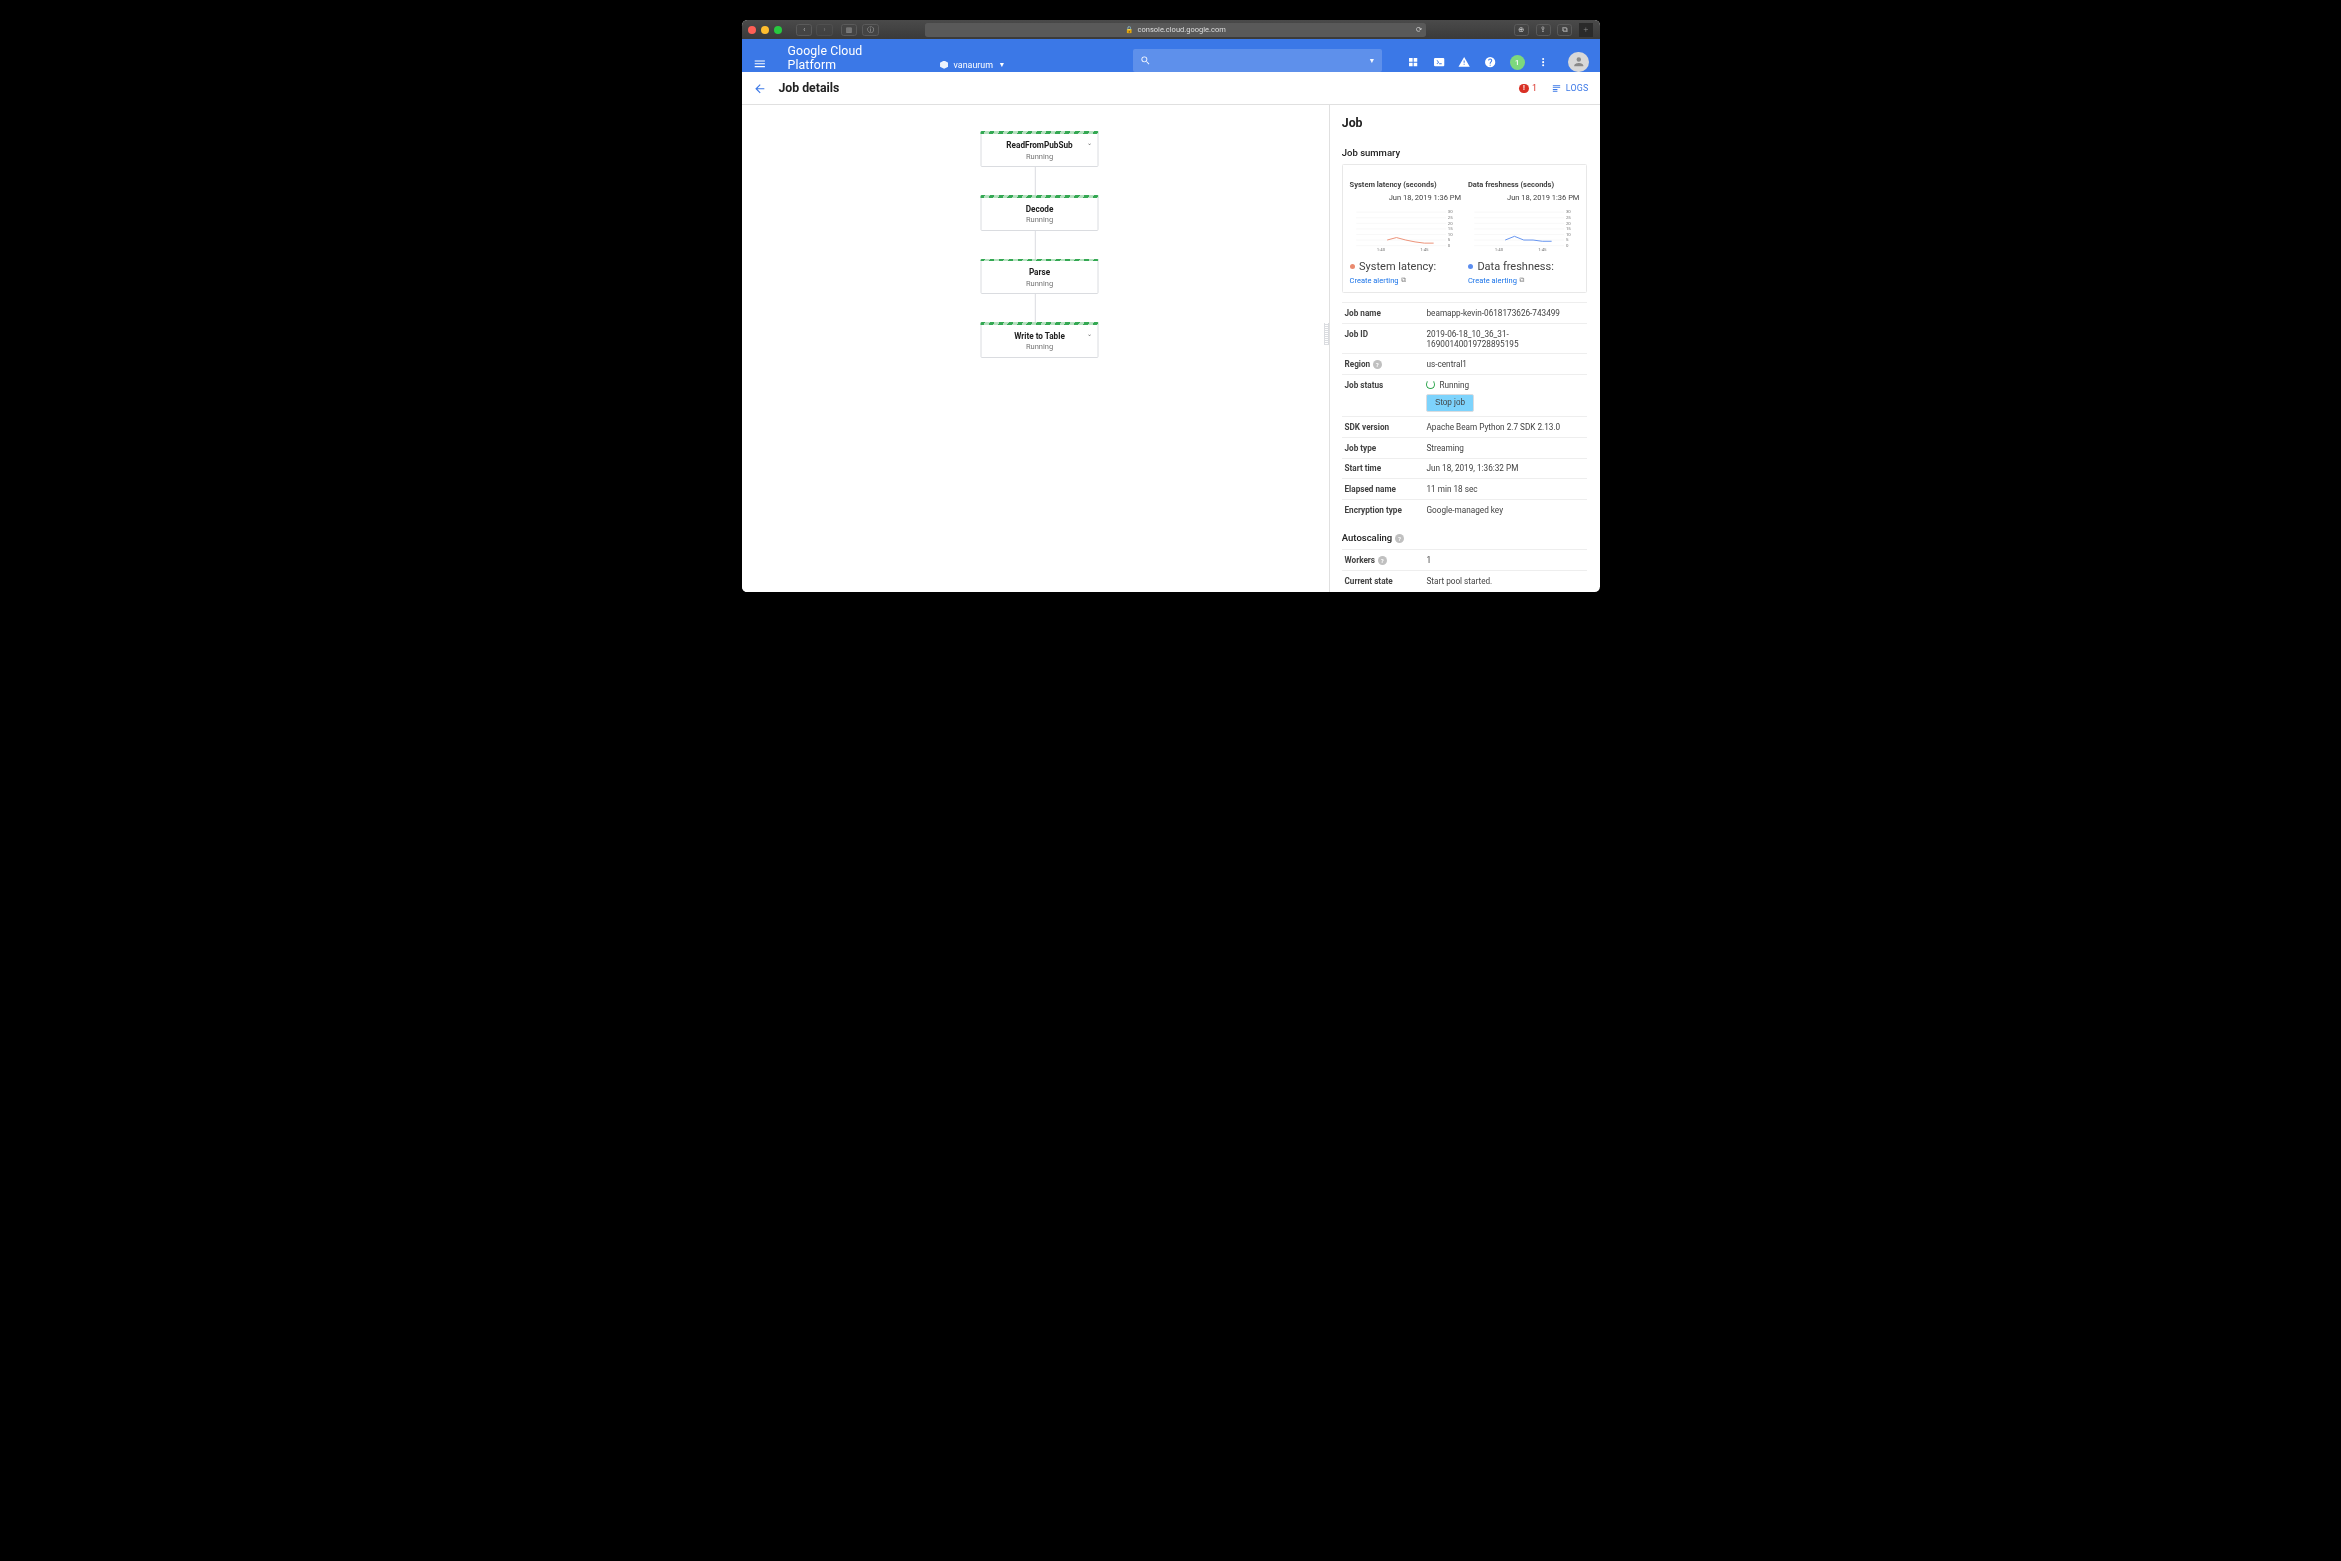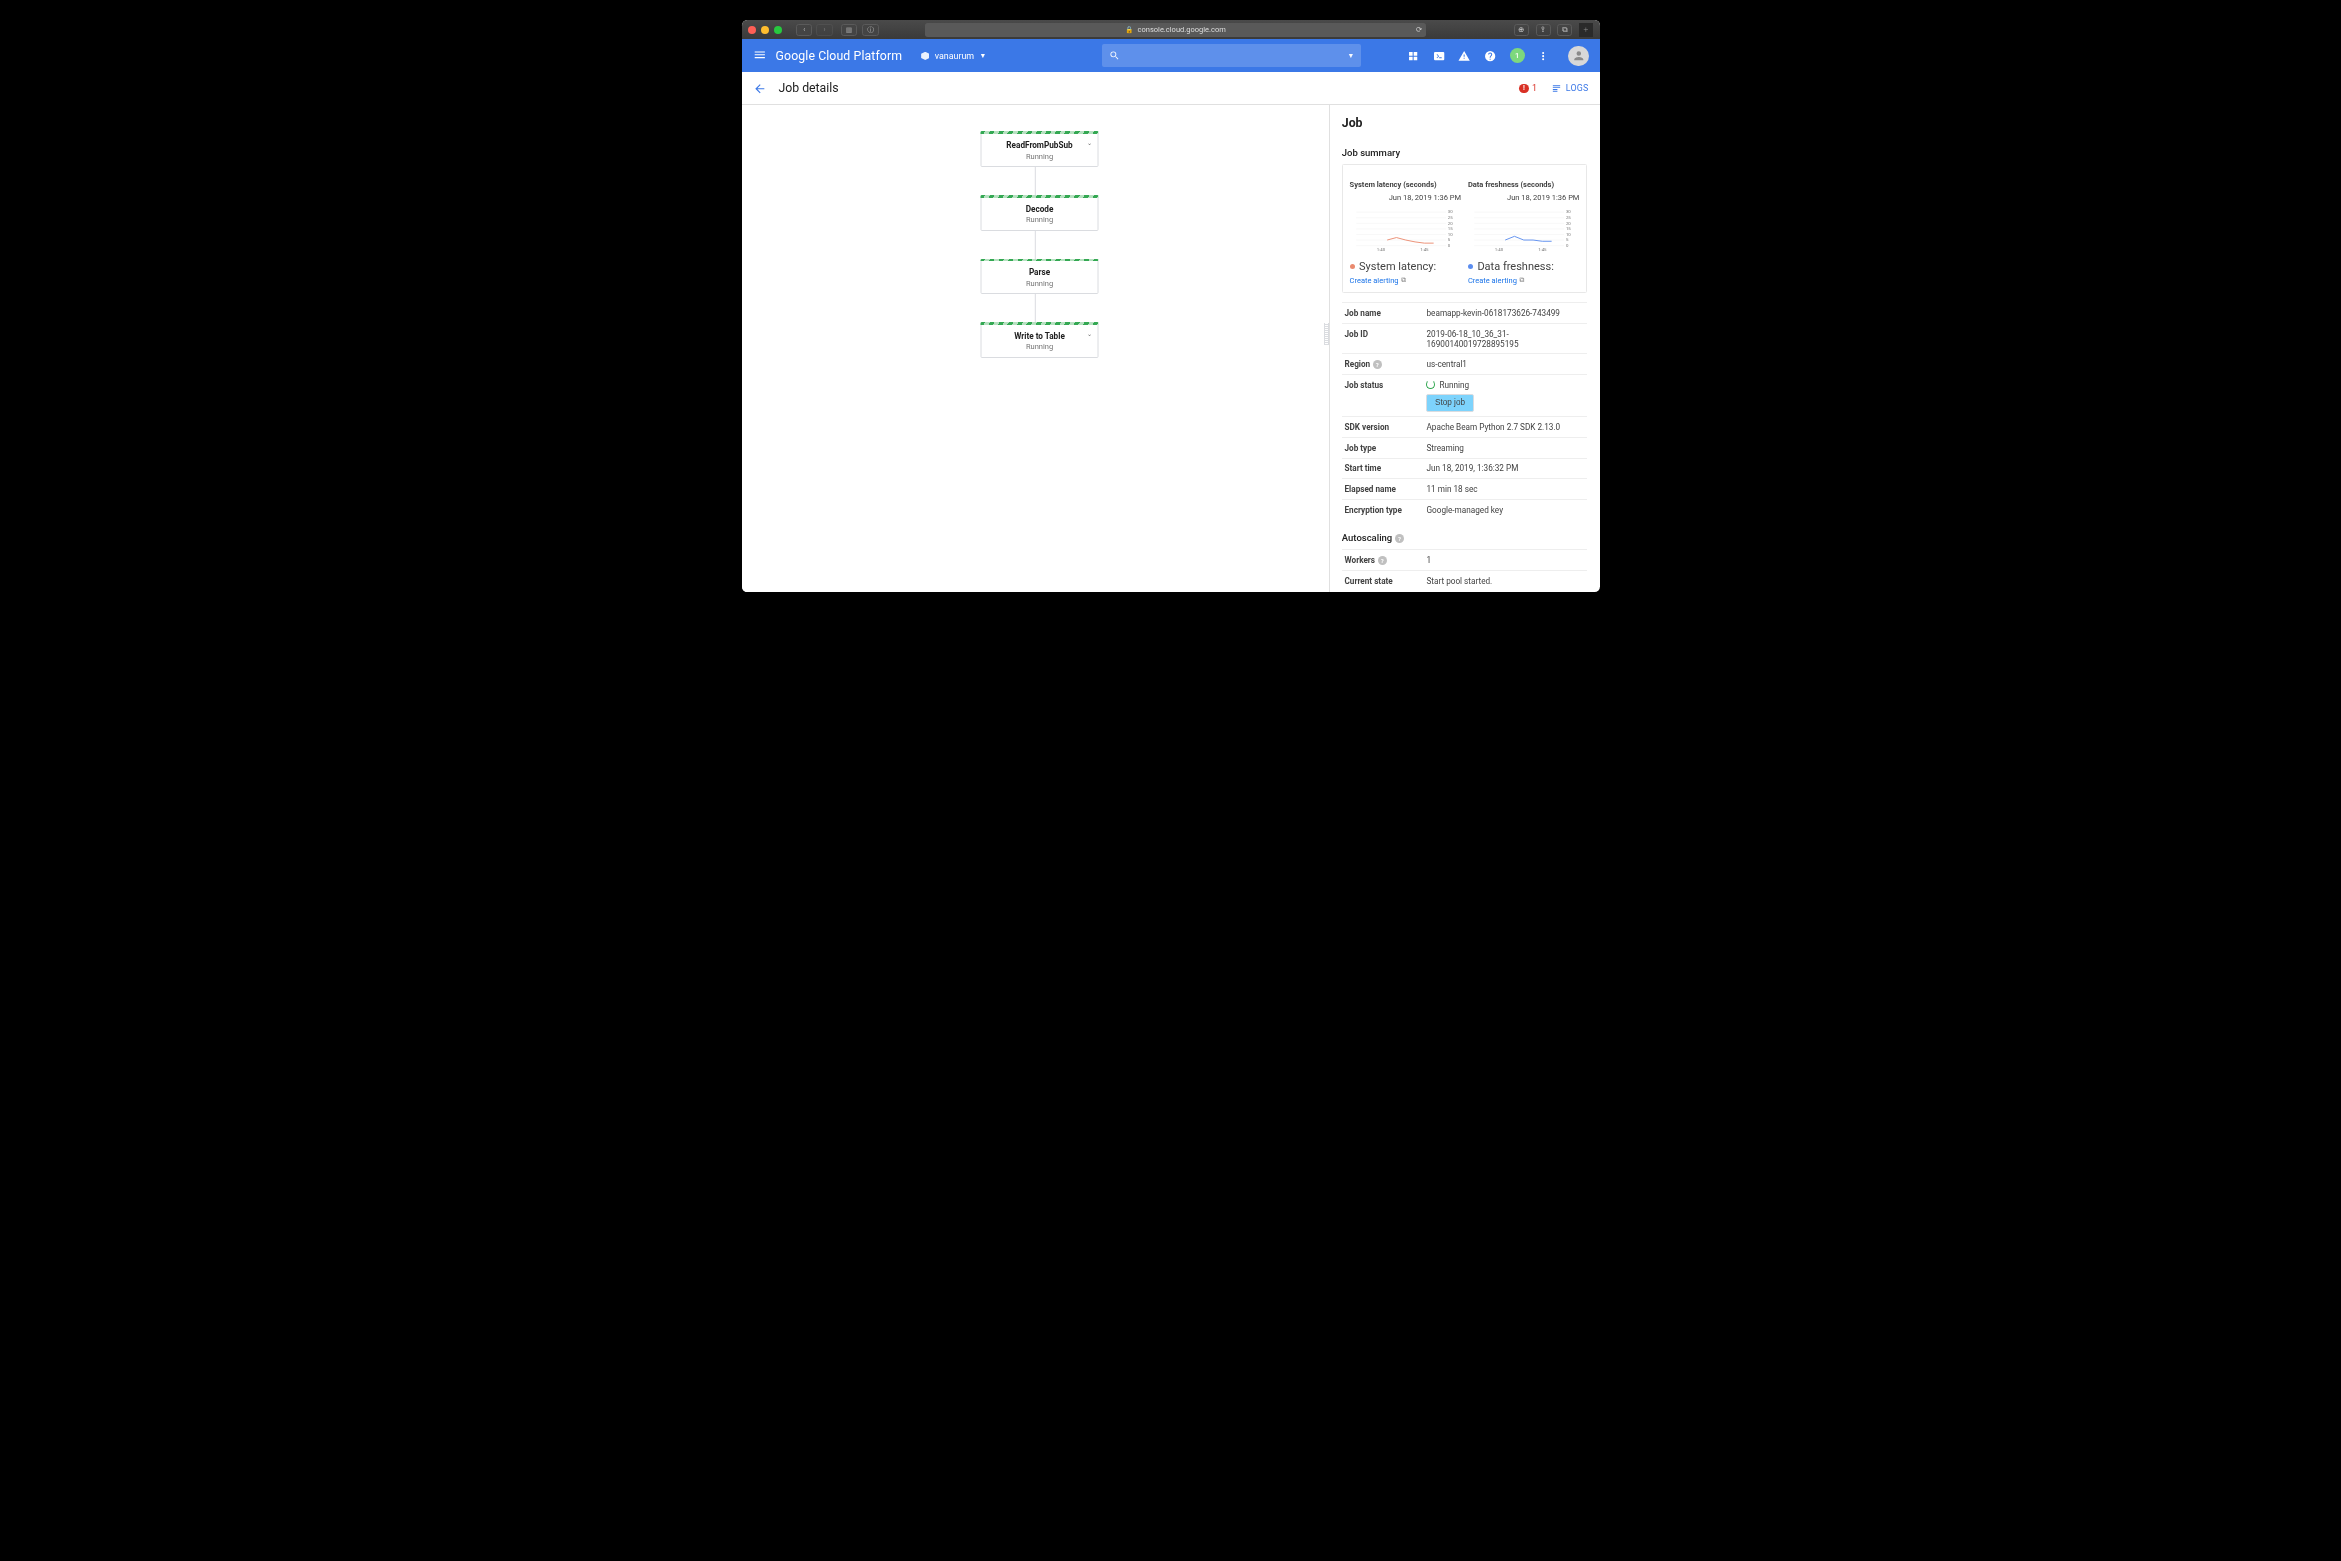--- a/index.html
+++ b/index.html
@@ -36,22 +36,22 @@
 .tb-icon {
   width: 15px; height: 12.3px; border: 0.7px solid #5a5a5a; border-radius: 2.7px;
   color: #ccc; display: flex; align-items: center; justify-content: center; font-size: 7.5px;
 }
 .tb-plus {
   width: 13.6px; height: 13.6px; background: #2a2a2a; color: #888;
   display: flex; align-items: center; justify-content: center; font-size: 8.2px;
 }
 
 .gcp-header {
-  height: 33px; background: #3b78e7; display: flex; align-items: center;
-  padding: 0 11px; color: #fff; flex-shrink: 0;
+  height: 33px; background: #3b78e7; display: flex; align-items: flex-end;
+  padding: 0 11px; color: #fff; flex-shrink: 0; gap: 12px;
 }
 .hamburger svg { fill: #fff; }
 .gcp-title { font-size: 12.3px; font-weight: 400; margin-left: 9.5px; letter-spacing: 0.1px; }
 .project-picker {
   margin-left: 12.3px; display: flex; align-items: center; gap: 5.4px;
   padding: 2.7px 6.8px; border-radius: 2px; cursor: pointer; font-size: 8.9px;
 }
 .hexagon {
   width: 8.2px; height: 8.2px; background: #fff; clip-path: polygon(50% 0,100% 25%,100% 75%,50% 100%,0 75%,0 25%);
   opacity: 0.9;
@@ -77,21 +77,21 @@
   display: flex; align-items: center; justify-content: center; margin-left: 5.4px;
 }
 .avatar-circle svg { fill: #8a8a8a; }
 
 .subheader {
   height: 33px; border-bottom: 0.7px solid #e0e0e0; display: flex; align-items: center;
   padding: 0 11px; flex-shrink: 0;
 }
 .back-arrow { color: #3b78e7; margin-right: 12.3px; display: flex; }
 .back-arrow svg { fill: #3b78e7; }
-.page-title { font-size: 12.3px; font-weight: 400; color: #212121; }
+.page-title { font-size: 12.3px; font-weight: 700; color: #212121; }
 .sub-spacer { flex: 1; }
 .error-badge { display: flex; align-items: center; gap: 3.4px; color: #d93025; font-size: 8.9px; margin-right: 13.6px; }
 .err-icon {
   width: 9.5px; height: 9.5px; background: #d93025; border-radius: 50%;
   color: #fff; font-size: 6.8px; display: flex; align-items: center; justify-content: center;
   font-weight: bold;
 }
 .logs-btn { display: flex; align-items: center; gap: 4.1px; color: #3b78e7; font-weight: 400; font-size: 8.9px; letter-spacing: 0.2px; }
 .logs-btn svg { fill: #3b78e7; }
 

